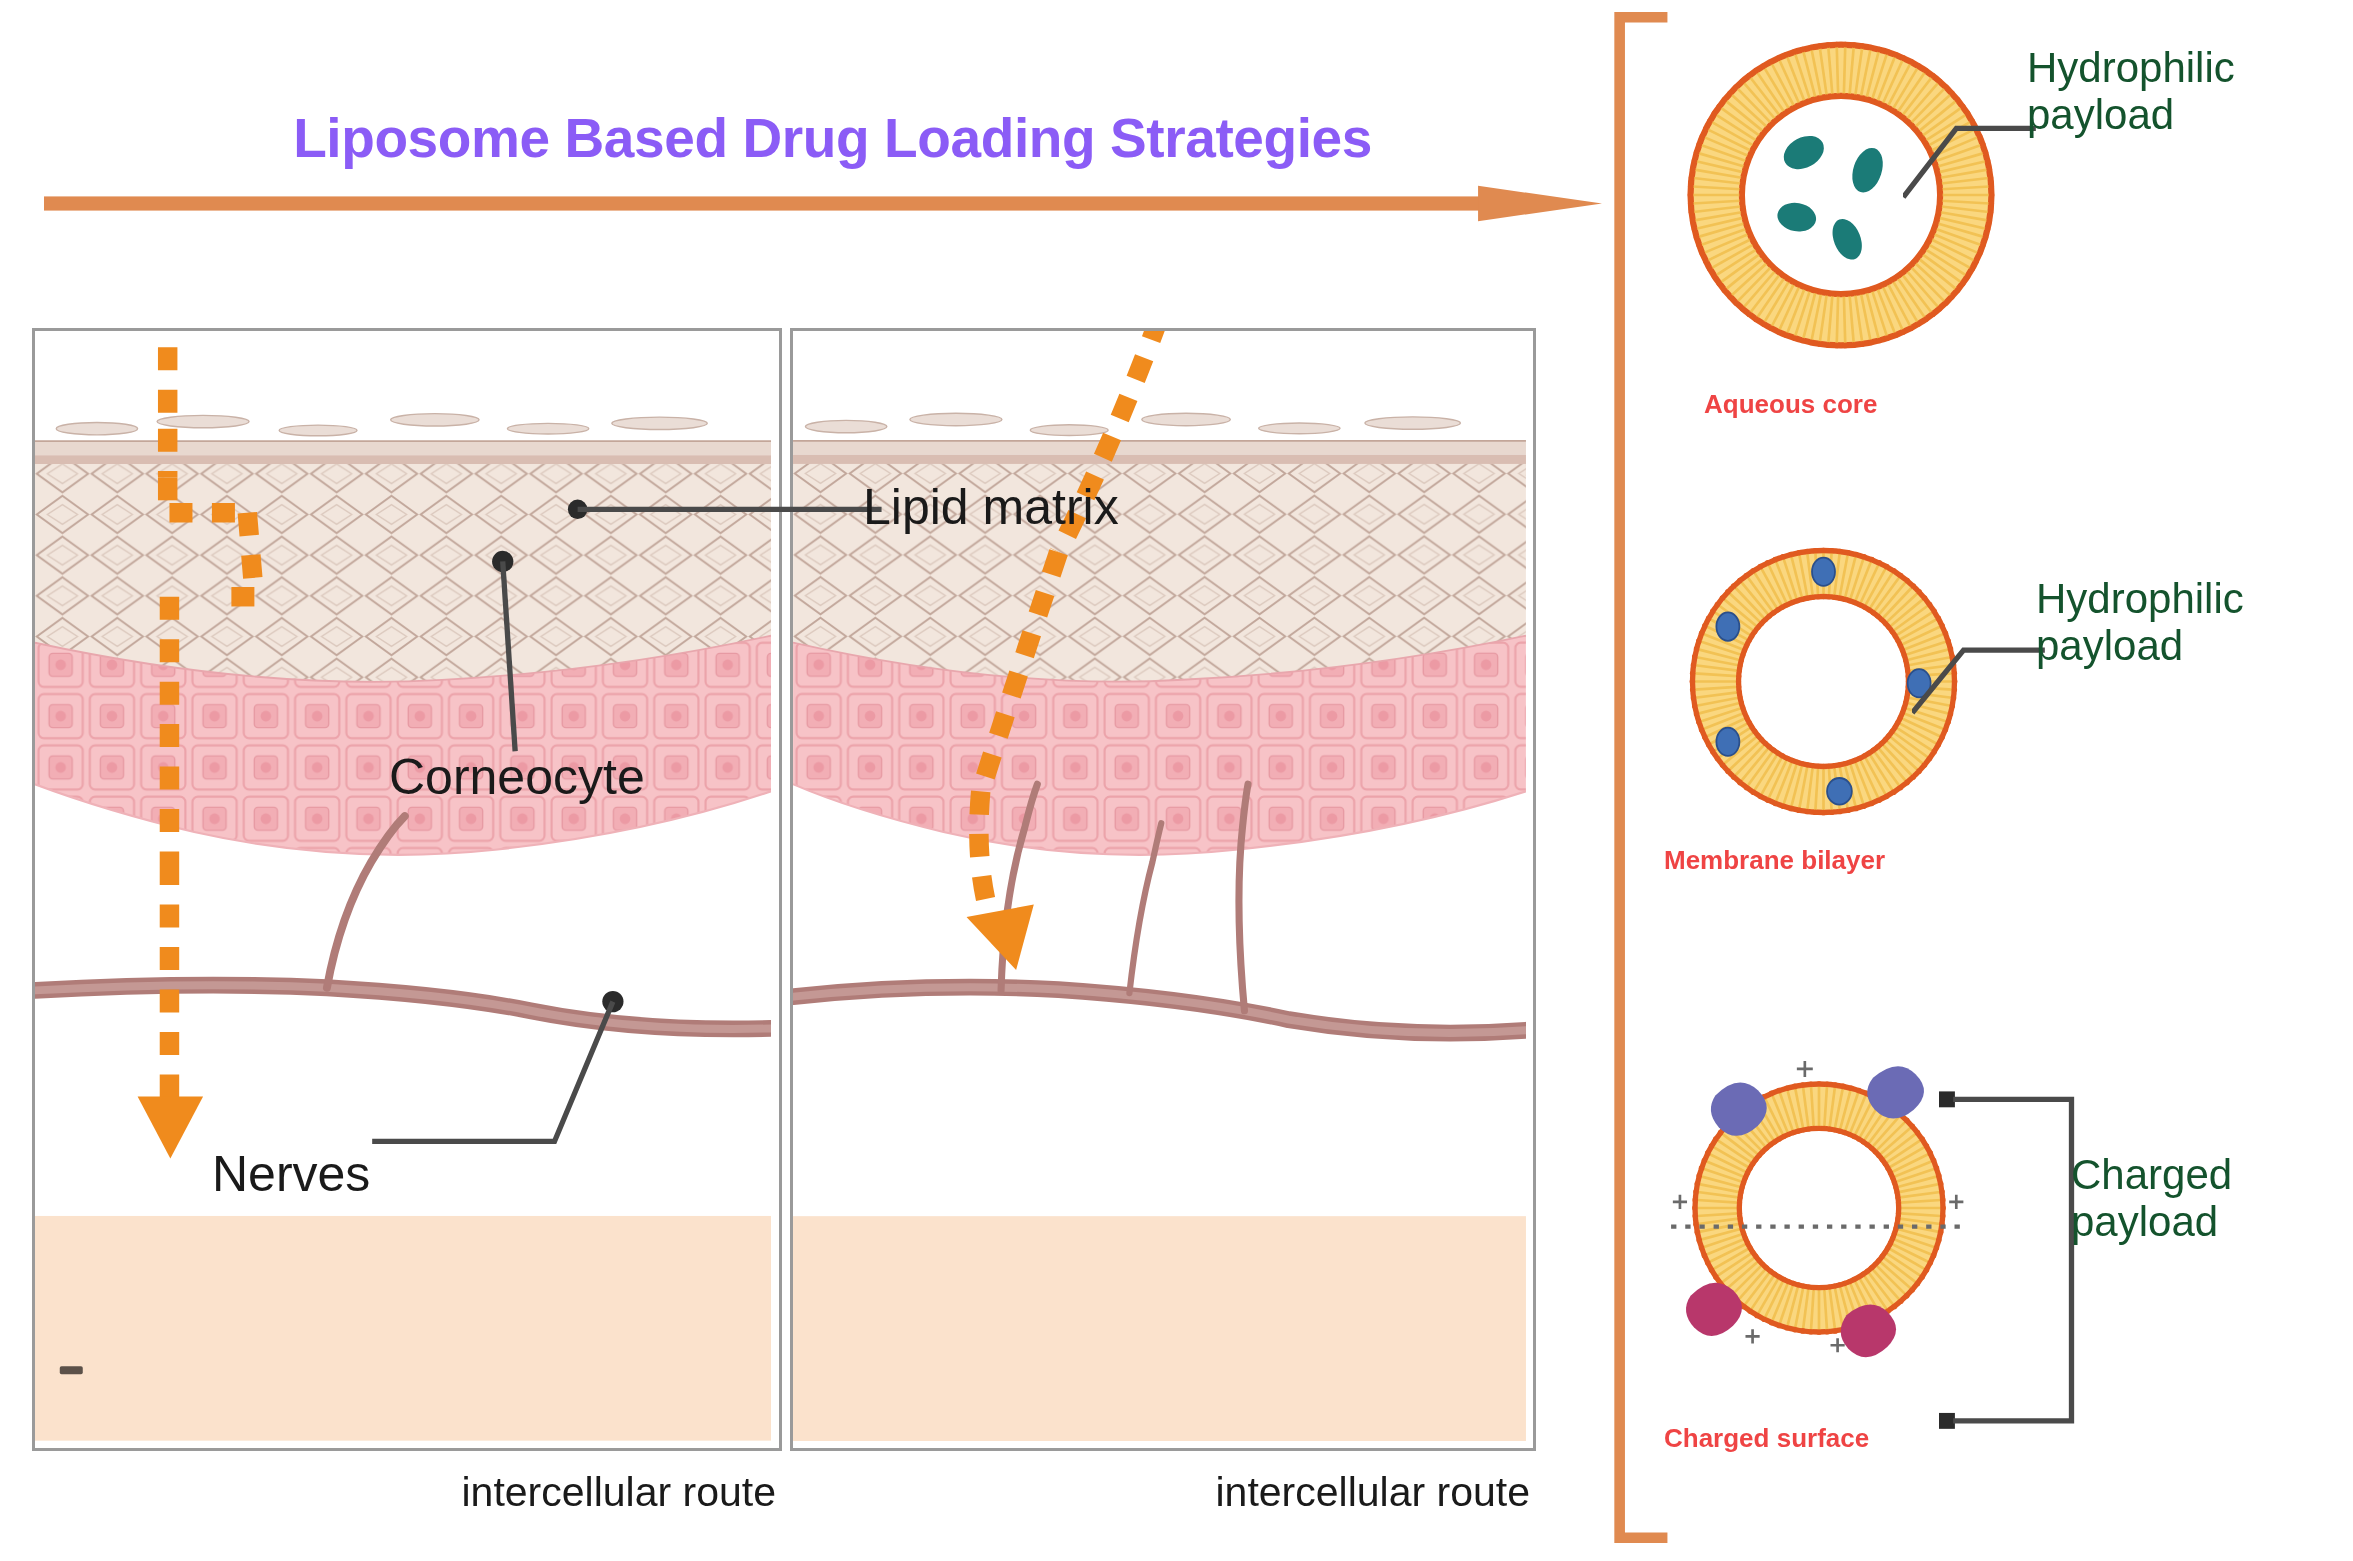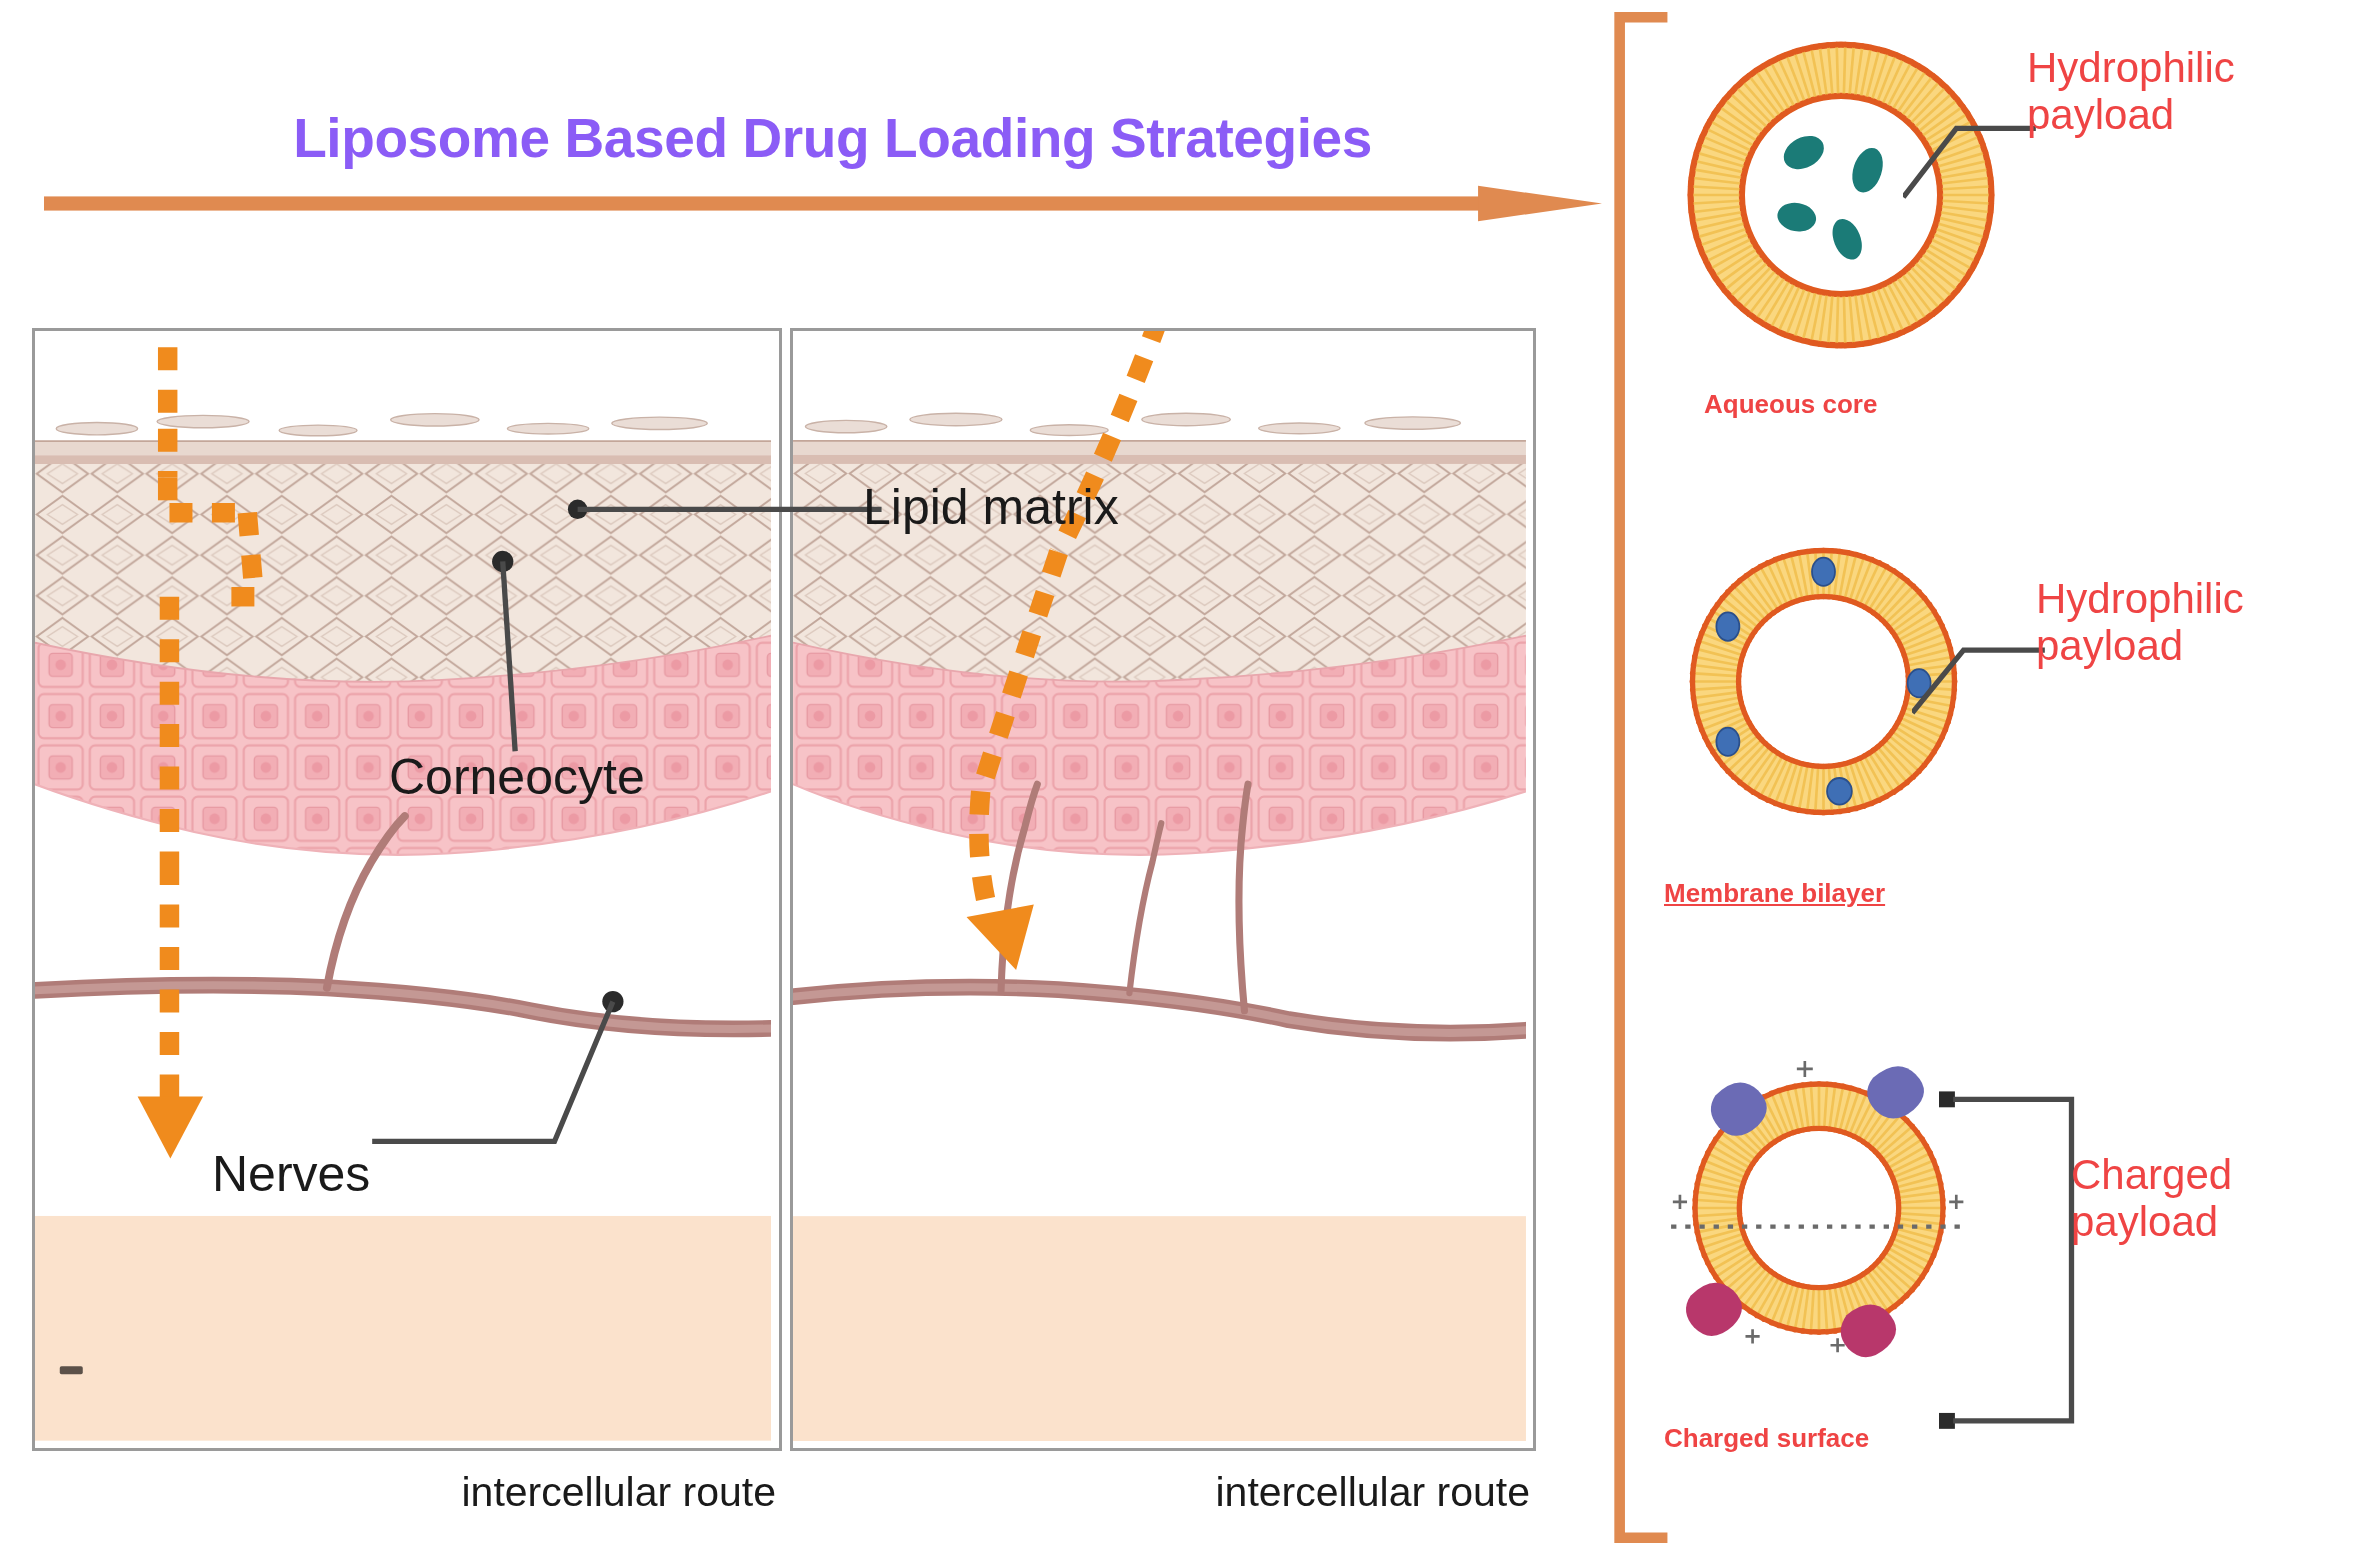--- a/index.html
+++ b/index.html
@@ -44,24 +44,24 @@
   #bracket{ left:1609px; top:12.4px; width:62px; height:1531px; }
 
   
   .lipo-wrap{ }
   #lipo1{ left:1664px; top:17.7px;  width:354px; height:354px; }
   #lipo2{ left:1673px; top:531px; width:301px; height:301px; }
   #lipo3{ left:1664px; top:1053px;width:310px; height:310px; }
 
   .lipo-caption{ font-size:26px; font-weight:bold; color:#ef4444; white-space:nowrap; }
   #cap-lipo1{ left:1704px; top:389px; }
-  #cap-lipo2{ left:1664px; top:878px;text-decoration:underline; }
+  #cap-lipo2{ left:1664px; top:845px; }
   #cap-lipo3{ left:1664px; top:1390px;margin-top:33px; }
 
-  .side-lbl{ font-size:42px; color:#ef4444; line-height:1.12; white-space:nowrap; }
+  .side-lbl{ font-size:42px; color:#14532d; line-height:1.12; white-space:nowrap; }
   #side1{ left:2027px; top:44px; }
   #side2{ left:2036px; top:575px; }
   #side3{ left:2071px; top:1151px; }
 
   .leader{ }
 </style>
 </head>
 <body>
 
 <div class="abs" id="title">Liposome Based Drug Loading Strategies</div>

